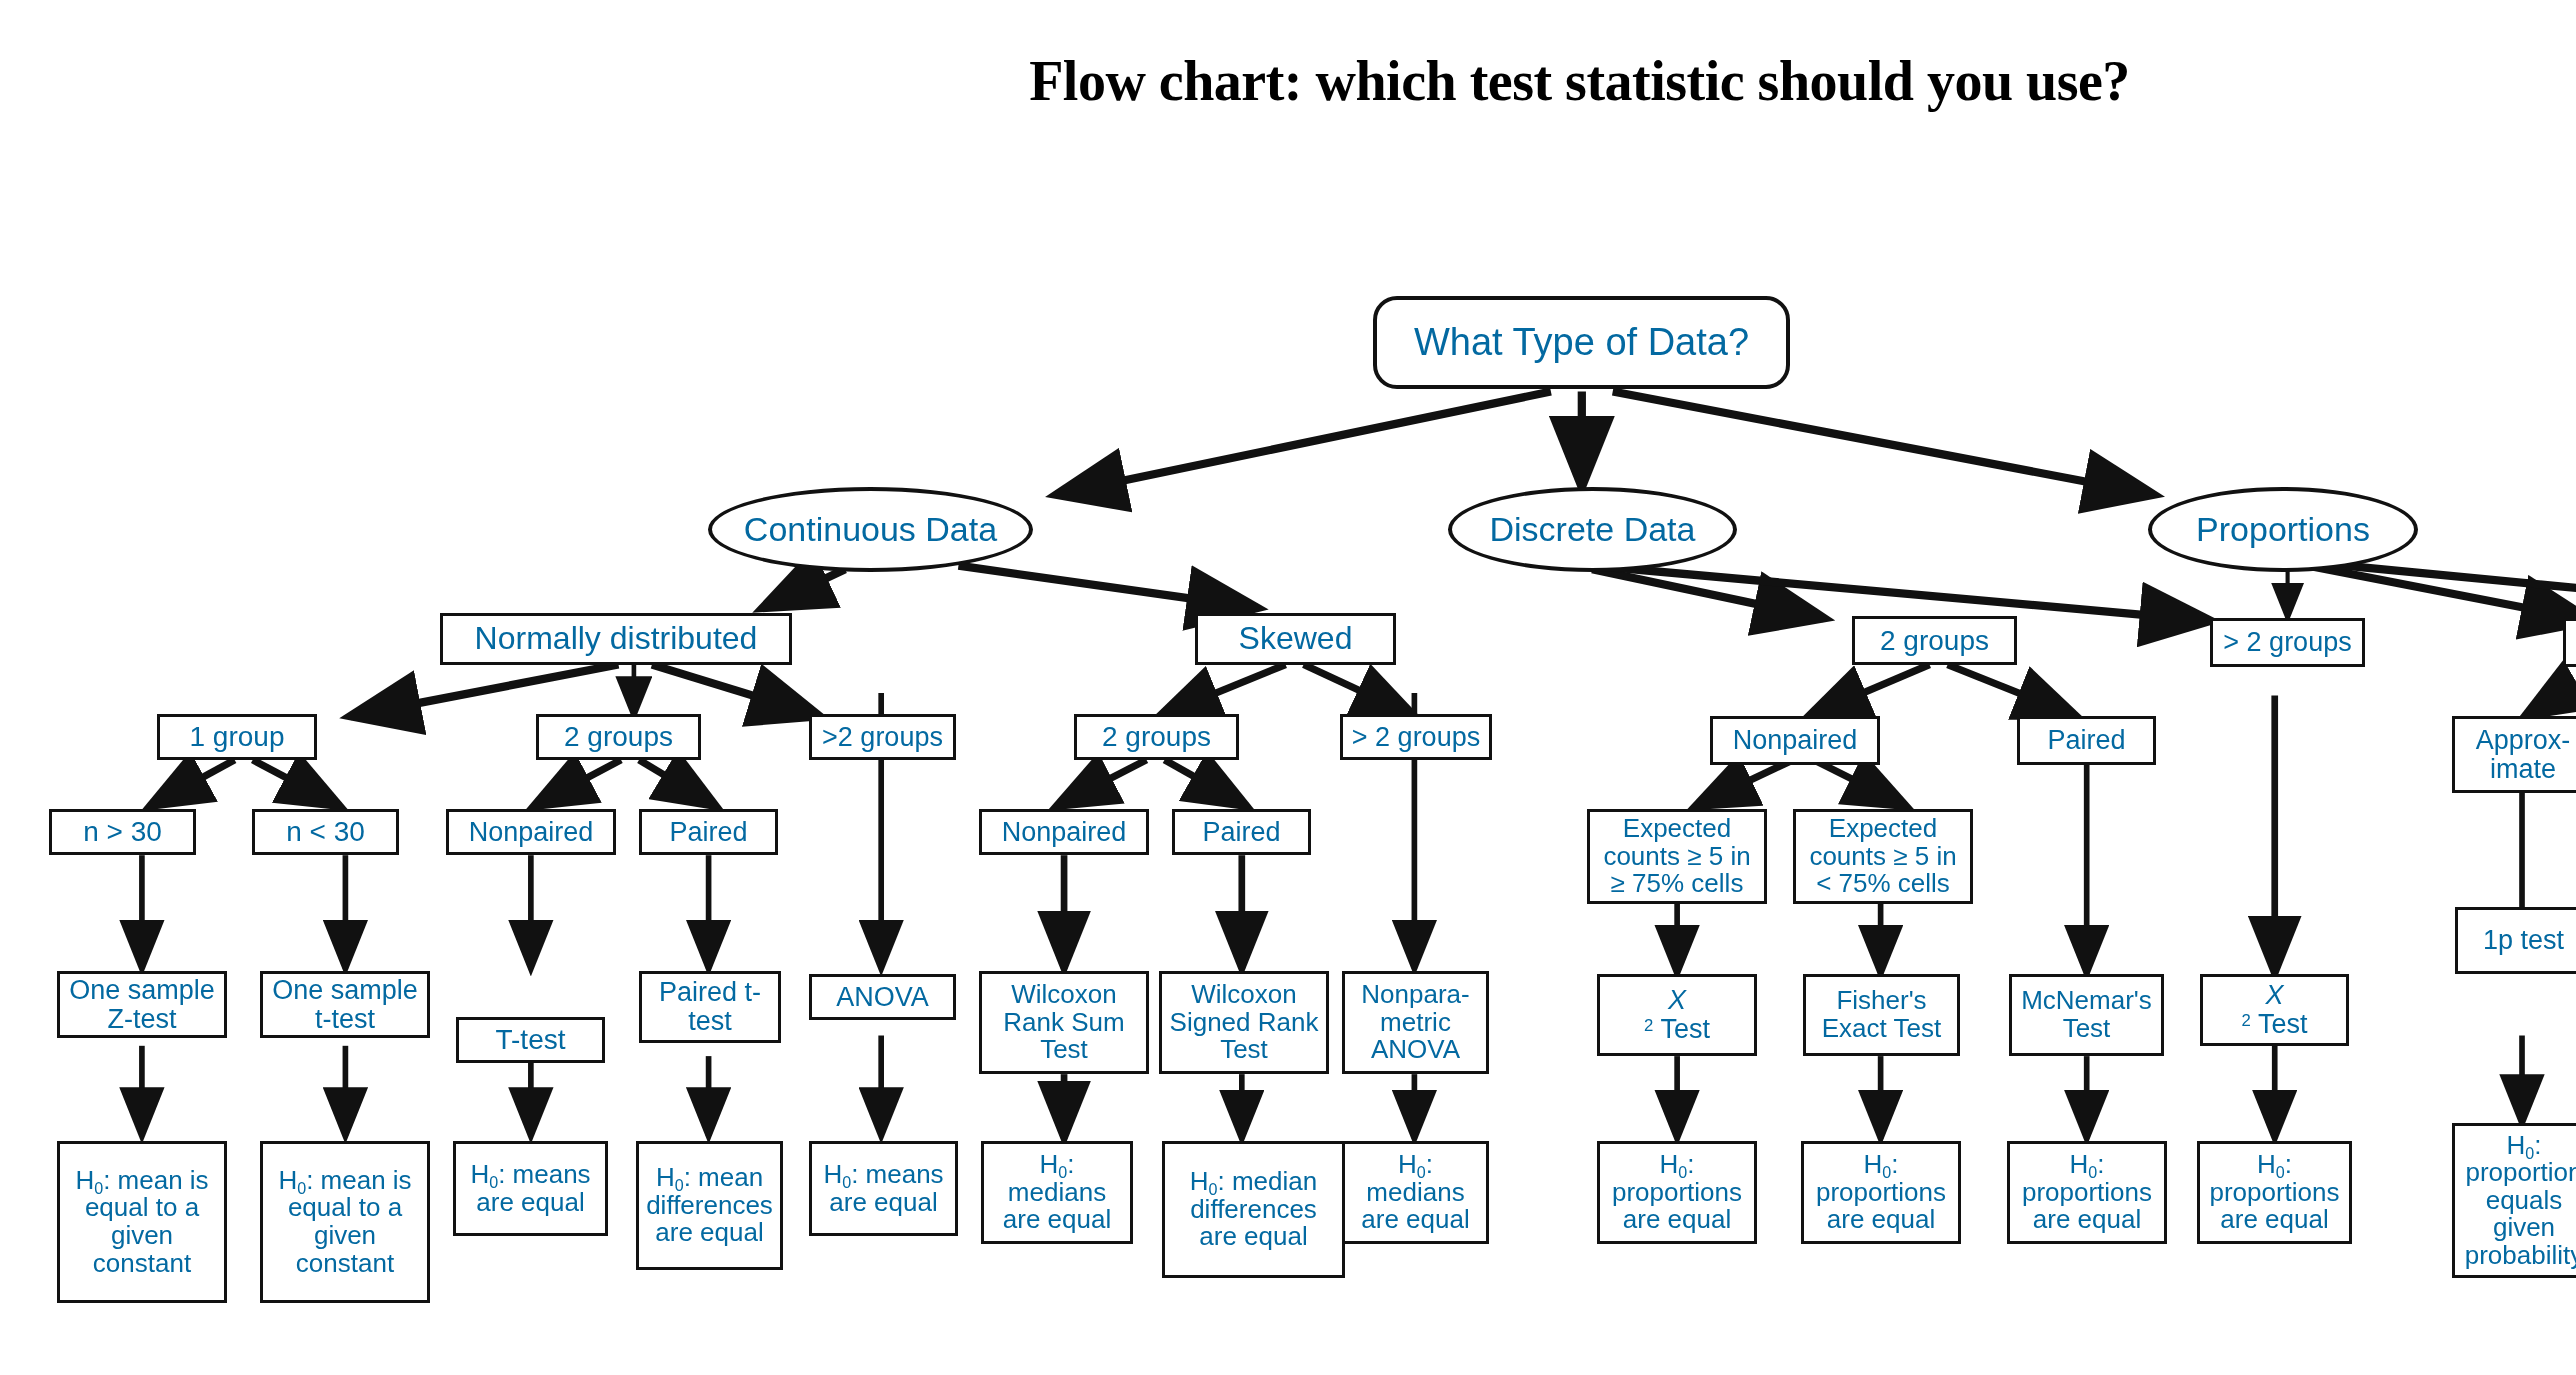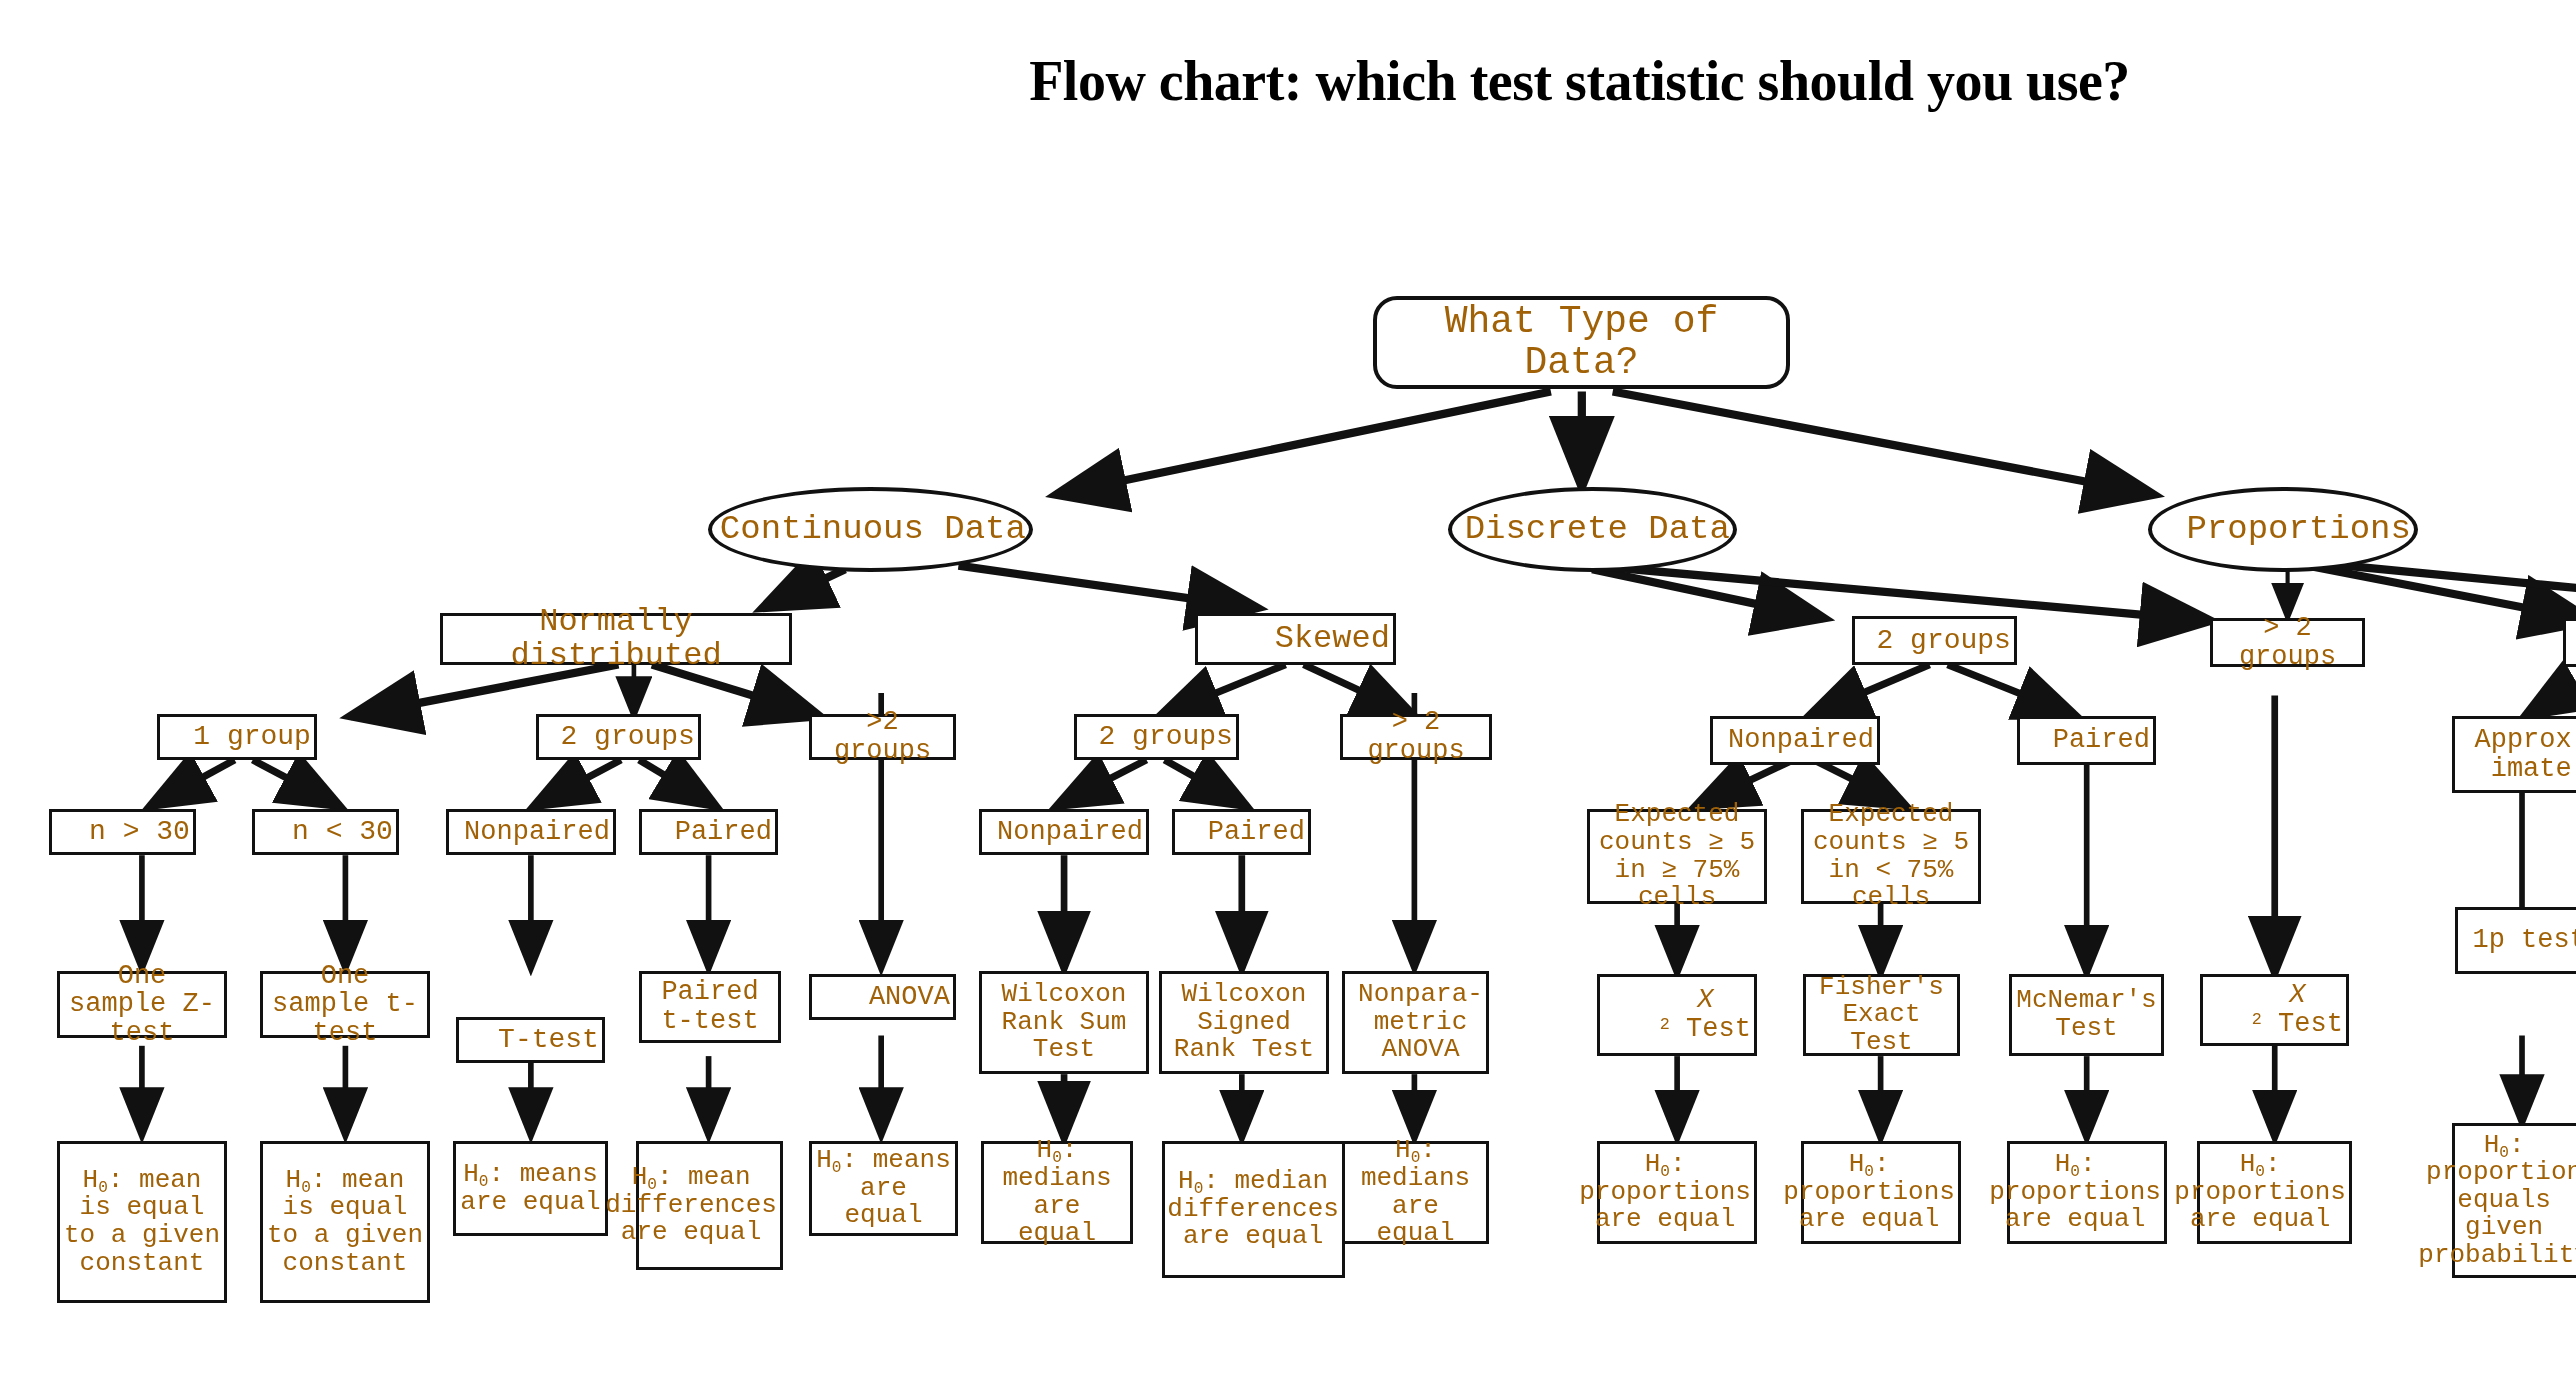--- a/index.html
+++ b/index.html
@@ -6,22 +6,22 @@
   body{font-family:"Liberation Sans",sans-serif;}
   #stage{position:relative;width:3159px;height:1375px;background:#fff;overflow:hidden;}
   #title{
     position:absolute;left:0;top:49px;width:3159px;text-align:center;
     font-family:"Liberation Serif",serif;font-weight:bold;font-size:56px;
     color:#000;letter-spacing:-0.5px;
   }
   svg#wires{position:absolute;left:0;top:0;width:3159px;height:1375px;}
   .node{
     position:absolute;box-sizing:border-box;display:flex;align-items:center;
-    justify-content:flex-end;text-align:center;color:#a16207;background:#fff;
-    font-family:Liberation Mono, monospace;line-height:1.06;
+    justify-content:center;text-align:center;color:#0369a1;background:#fff;
+    font-family:Liberation Sans, sans-serif;line-height:1.06;
   }
   .rect{border:3.6px solid #111;}
   .rounded{border:4.6px solid #111;border-radius:24px;}
   .ellipse{border:4.1px solid #111;border-radius:50%;}
   .node span{display:block;padding:0 3.1px;}
   sub{font-size:0.62em;vertical-align:-0.28em;line-height:0;}
   sup{font-size:0.62em;vertical-align:0.42em;line-height:0;}
   .ital{font-style:italic;}
 </style>
 </head>
@@ -235,21 +235,21 @@
   <div class="node rect" style="left:1710px;top:716px;width:170px;height:49px;font-size:27px;">
     <span>Nonpaired</span>
   </div>
   <div class="node rect" style="left:2017px;top:716px;width:139px;height:49px;font-size:27px;">
     <span>Paired</span>
   </div>
 
   <div class="node rect" style="left:1587px;top:809px;width:180px;height:95px;font-size:26px;">
     <span>Expected counts ≥ 5 in ≥ 75% cells</span>
   </div>
-  <div class="node rect" style="left:1793px;top:809px;width:180px;height:95px;font-size:26px;margin-left:8px;">
+  <div class="node rect" style="left:1793px;top:809px;width:180px;height:95px;font-size:26px;">
     <span>Expected counts ≥ 5 in &lt; 75% cells</span>
   </div>
 
   <div class="node rect" style="left:1597px;top:974px;width:160px;height:82px;font-size:27px;">
     <span><span class="ital">X</span><sup>2</sup> Test</span>
   </div>
   <div class="node rect" style="left:1803px;top:974px;width:157px;height:82px;font-size:26px;">
     <span>Fisher's Exact Test</span>
   </div>
   <div class="node rect" style="left:2009px;top:974px;width:155px;height:82px;font-size:26px;">

